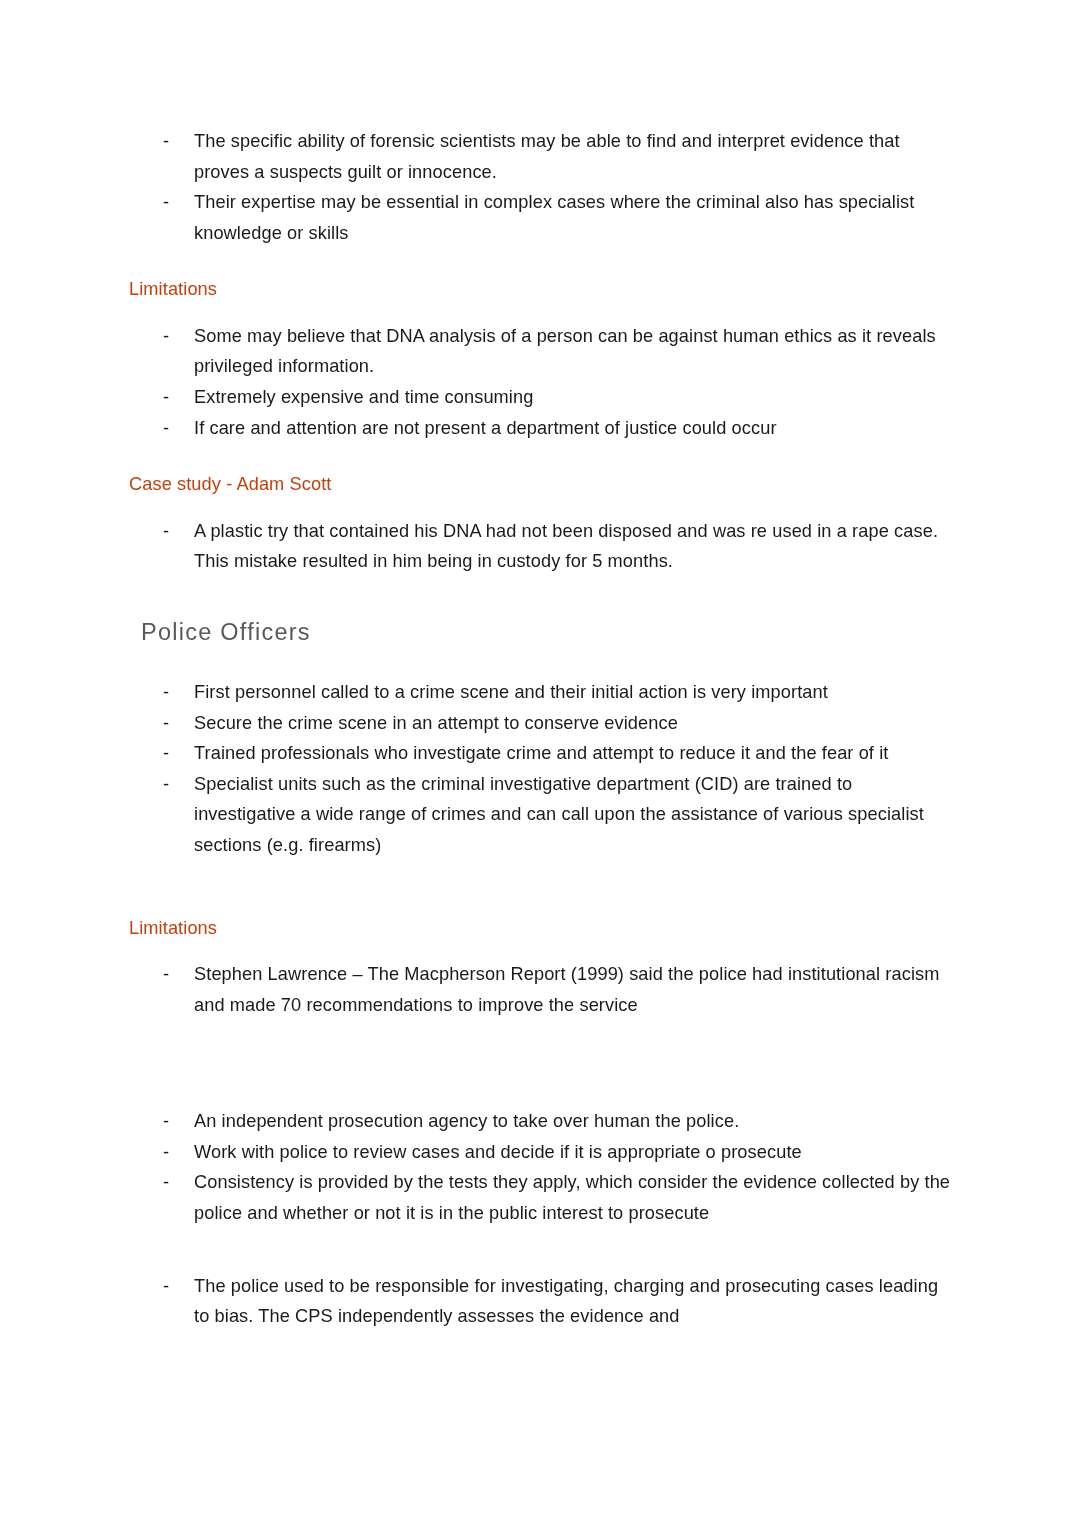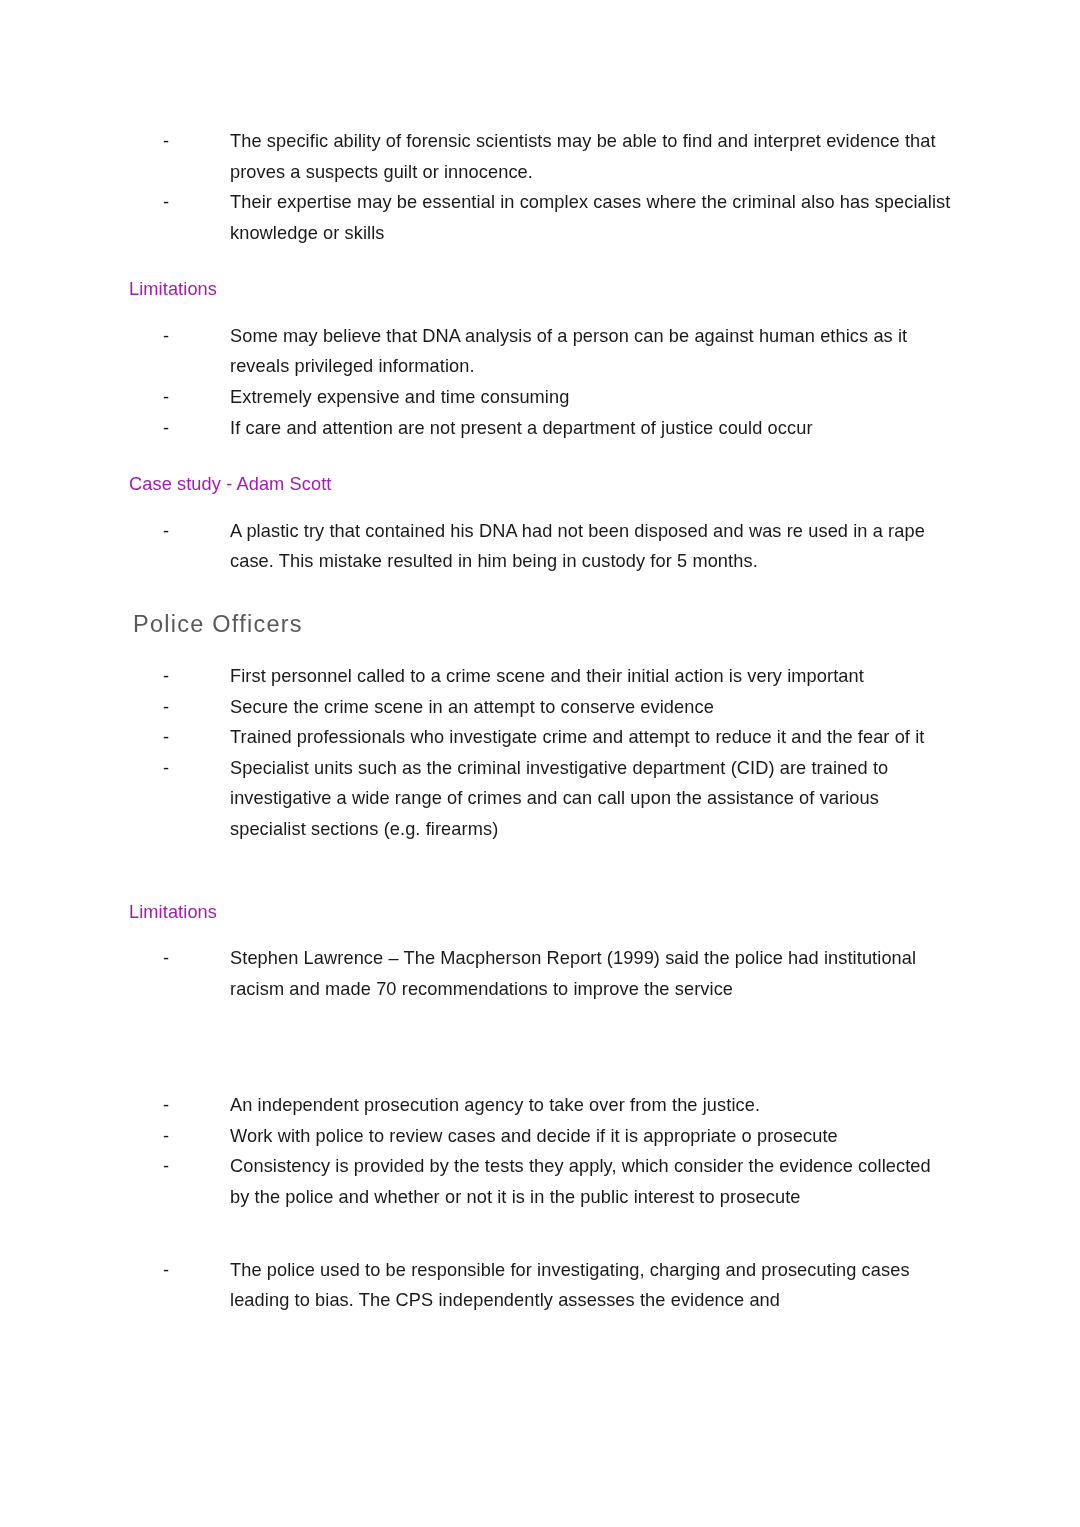--- a/index.html
+++ b/index.html
@@ -18,40 +18,40 @@
   }
   .content {
     position: absolute;
     left: 129px;
     top: 126px;
     width: 825px;
   }
 
   
   .para {
-    color: #a21caf;
+    color: #c2410c;
     font-size: 18.2px;
     line-height: 30.5px;
     margin: 0;
     letter-spacing: 0.1px;
   }
 
   
   .gap-sm { height: 16px; }
   .gap-md { height: 26px; }
   .gap-lg { height: 70px; }
 
   
   .heading {
     color: #595959;
     font-size: 23.5px;
     font-weight: 400;
     line-height: 34px;
     letter-spacing: 1.25px;
-    margin: 4px;
+    margin: 12px;
   }
 
   
   .bullets {
     list-style: none;
     margin: 0;
     padding: 0;
   }
   .bullets li {
     position: relative;
@@ -65,21 +65,20 @@
   .bullets li .dash {
     position: absolute;
     left: 34px;
     top: 0;
     color: #1a1a1a;
     font-size: 18.2px;
     line-height: 30.6px;
   }
   .bullets li .btext {
     display: block;
-    margin-left: 36px;
   }
 </style>
 </head>
 <body>
 
 <div class="page">
   <div class="content">
 
     <ul class="bullets">
       <li>
@@ -168,21 +167,21 @@
     </ul>
 
     <div class="gap-lg"></div>
 
 
     <div class="gap-sm"></div>
 
     <ul class="bullets">
       <li>
         <span class="dash">-</span>
-        <span class="btext">An independent prosecution agency to take over from the justice.</span>
+        <span class="btext">An independent prosecution agency to take over human the police.</span>
       </li>
       <li>
         <span class="dash">-</span>
         <span class="btext">Work with police to review cases and decide if it is appropriate o prosecute</span>
       </li>
       <li>
         <span class="dash">-</span>
         <span class="btext">Consistency is provided by the tests they apply, which consider the evidence collected by the police and whether or not it is in the public interest to prosecute</span>
       </li>
     </ul>

